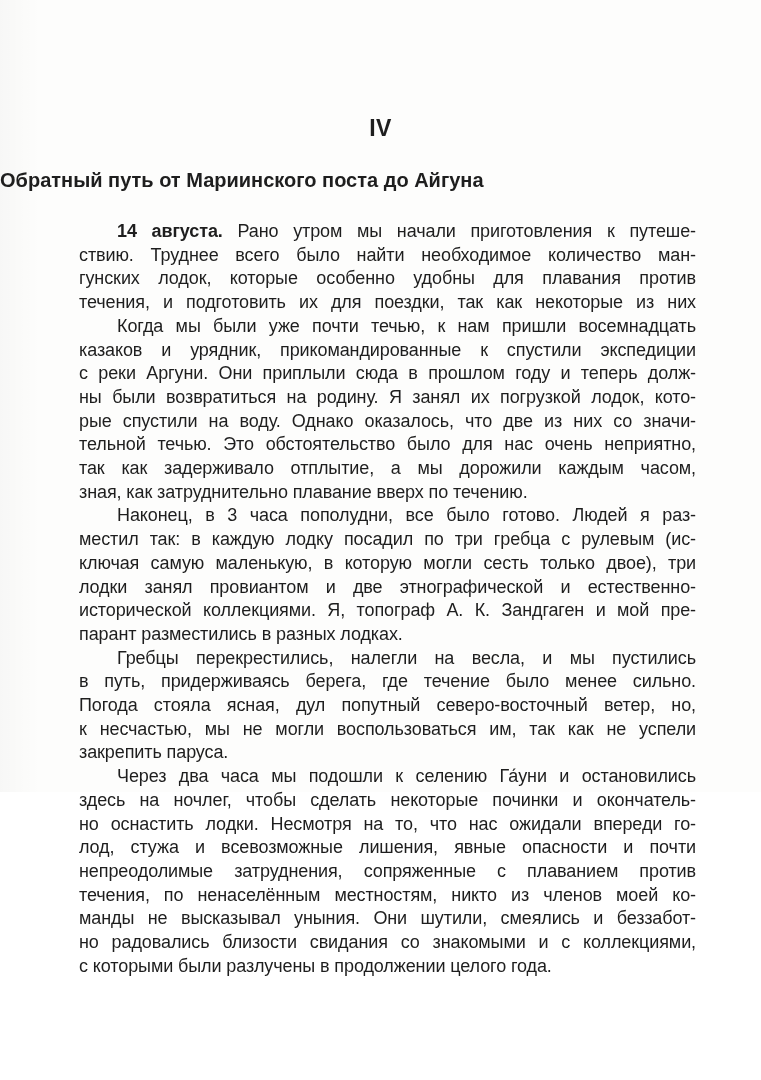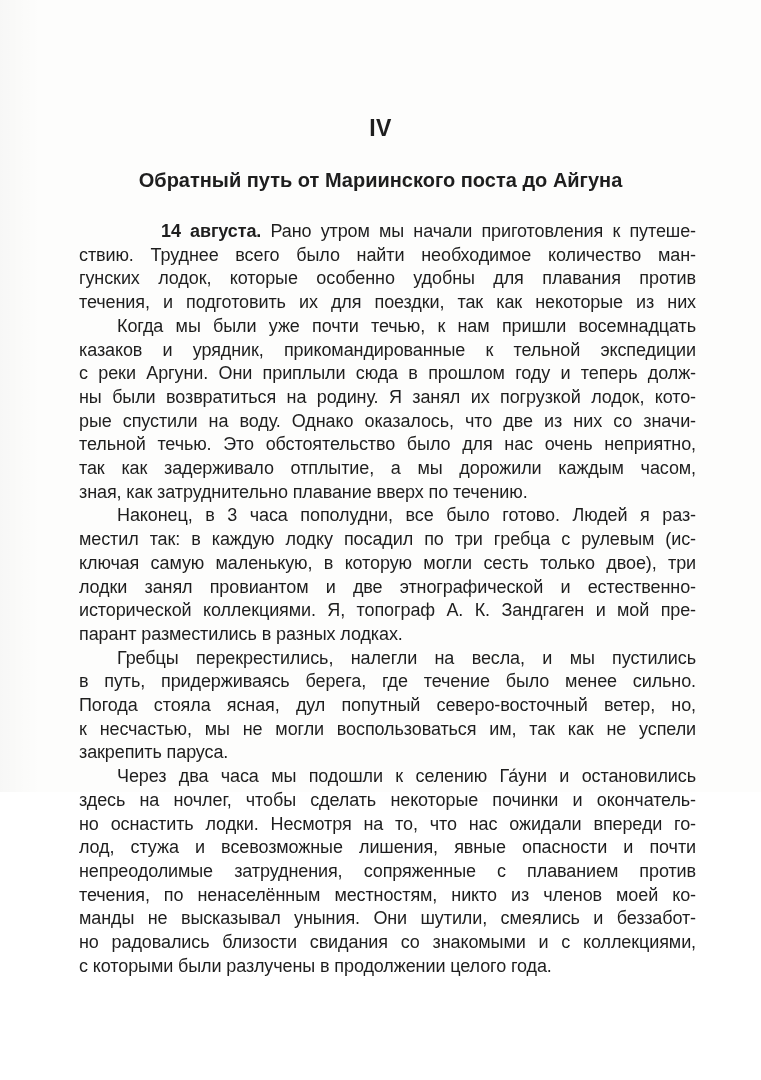--- a/index.html
+++ b/index.html
@@ -31,21 +31,20 @@
     font-size: 23px;
     font-weight: 700;
     letter-spacing: 0.5px;
   }
   .chapter-title {
     position: absolute;
     top: 169px;
     left: 0;
     width: 100%;
     margin: 0;
-    text-align: center;
     font-size: 20px;
     font-weight: 700;
   }
   .text-block {
     position: absolute;
     top: 220px;
     left: 79px;
     width: 617px;
     font-size: 18px;
     line-height: 23.7px;
@@ -61,39 +60,38 @@
     white-space: normal;
   }
   .line.first {
     padding-left: 38px;
   }
   .line.last {
     text-align-last: left;
   }
   .b {
     font-weight: 700;
-    margin-left: 44px;
   }
 </style>
 </head>
 <body>
 
 <div class="page">
   <div class="chapter-number">IV</div>
   <h1 class="chapter-title">Обратный путь от Мариинского поста до Айгуна</h1>
   <div class="text-block">
       <div class="paragraph">
         <div class="line first"><span class="b">14 августа.</span><span> Рано утром мы начали приготовления к путеше-</span></div>
         <div class="line"><span>ствию. Труднее всего было найти необходимое количество ман-</span></div>
         <div class="line"><span>гунских лодок, которые особенно удобны для плавания против</span></div>
         <div class="line"><span>течения, и подготовить их для поездки, так как некоторые из них</span></div>
       </div>
       <div class="paragraph">
         <div class="line first"><span>Когда мы были уже почти течью, к нам пришли восемнадцать</span></div>
-        <div class="line"><span>казаков и урядник, прикомандированные к тельной экспедиции</span></div>
+        <div class="line"><span>казаков и урядник, прикомандированные к спустили экспедиции</span></div>
         <div class="line"><span>с реки Аргуни. Они приплыли сюда в прошлом году и теперь долж-</span></div>
         <div class="line"><span>ны были возвратиться на родину. Я занял их погрузкой лодок, кото-</span></div>
         <div class="line"><span>рые спустили на воду. Однако оказалось, что две из них со значи-</span></div>
         <div class="line"><span>тельной течью. Это обстоятельство было для нас очень неприятно,</span></div>
         <div class="line"><span>так как задерживало отплытие, а мы дорожили каждым часом,</span></div>
         <div class="line last"><span>зная, как затруднительно плавание вверх по течению.</span></div>
       </div>
       <div class="paragraph">
         <div class="line first"><span>Наконец, в 3 часа пополудни, все было готово. Людей я раз-</span></div>
         <div class="line"><span>местил так: в каждую лодку посадил по три гребца с рулевым (ис-</span></div>

